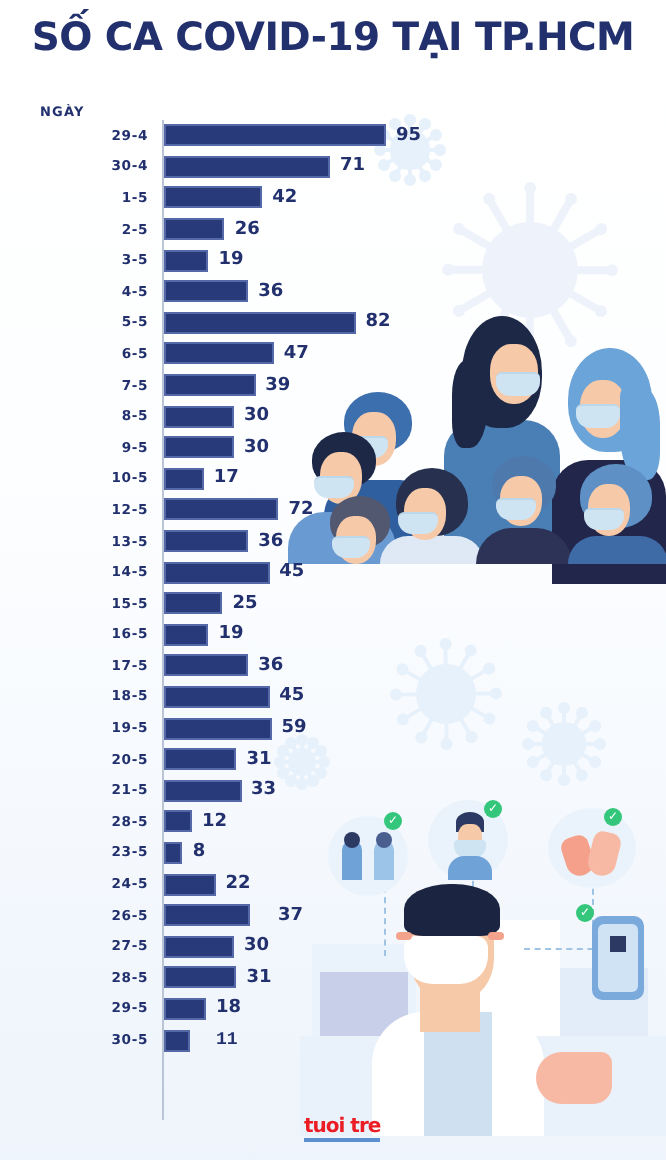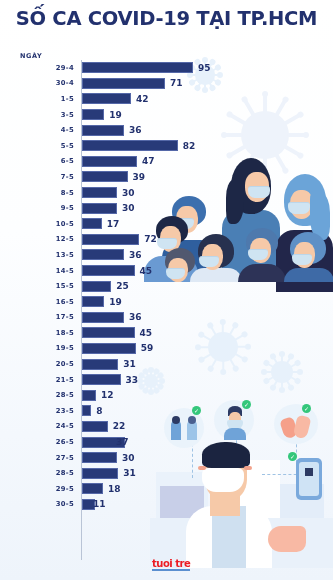--- a/index.html
+++ b/index.html
@@ -485,20 +485,25 @@
         <div class="daylabel">30-4</div>
         <div class="bar" style="width: 82.9579px; background: rgb(40, 58, 121);"></div>
         <div class="value" style="left: 169.958px;">71</div>
       </div>
       <div class="row">
         <div class="daylabel">1-5</div>
         <div class="bar" style="width: 49.0737px; background: rgb(40, 58, 121);"></div>
         <div class="value" style="left: 136.074px;">42</div>
       </div>
       <div class="row">
+        <div class="daylabel">2-5</div>
+        <div class="bar" style="width: 30.3789px; background: rgb(40, 58, 121);"></div>
+        <div class="value" style="left: 117.379px;">26</div>
+      </div>
+      <div class="row">
         <div class="daylabel">3-5</div>
         <div class="bar" style="width: 22.2px; background: rgb(40, 58, 121);"></div>
         <div class="value" style="left: 109.2px;">19</div>
       </div>
       <div class="row">
         <div class="daylabel">4-5</div>
         <div class="bar" style="width: 42.0632px; background: rgb(40, 58, 121);"></div>
         <div class="value" style="left: 129.063px;">36</div>
       </div>
       <div class="row">
@@ -592,38 +597,38 @@
         <div class="value" style="left: 96.3474px;">8</div>
       </div>
       <div class="row">
         <div class="daylabel">24-5</div>
         <div class="bar" style="width: 25.7053px; background: rgb(40, 58, 121);"></div>
         <div class="value" style="left: 112.705px;">22</div>
       </div>
       <div class="row">
         <div class="daylabel">26-5</div>
         <div class="bar" style="width: 43.2316px; background: rgb(40, 58, 121);"></div>
-        <div class="value" style="left: 116px; text-align: right;">37</div>
+        <div class="value" style="left: 139px; text-align: right;">37</div>
       </div>
       <div class="row">
         <div class="daylabel">27-5</div>
         <div class="bar" style="width: 35.0526px; background: rgb(40, 58, 121);"></div>
         <div class="value" style="left: 122.053px;">30</div>
       </div>
       <div class="row">
         <div class="daylabel">28-5</div>
         <div class="bar" style="width: 36.2211px; background: rgb(40, 58, 121);"></div>
         <div class="value" style="left: 123.221px;">31</div>
       </div>
       <div class="row">
         <div class="daylabel">29-5</div>
         <div class="bar" style="width: 21.0316px; background: rgb(40, 58, 121);"></div>
         <div class="value" style="left: 108.032px;">18</div>
       </div>
       <div class="row">
         <div class="daylabel">30-5</div>
         <div class="bar" style="width: 12.8526px; background: rgb(40, 58, 121);"></div>
-        <div class="value" style="left: 93px;">11</div>
+        <div class="value" style="left: 108px; font-family: Liberation Mono, monospace;">11</div>
       </div>
     </div>
 
   <div class="logo"><u>tuoi tre</u></div>
 </div>
 
 </body></html>

